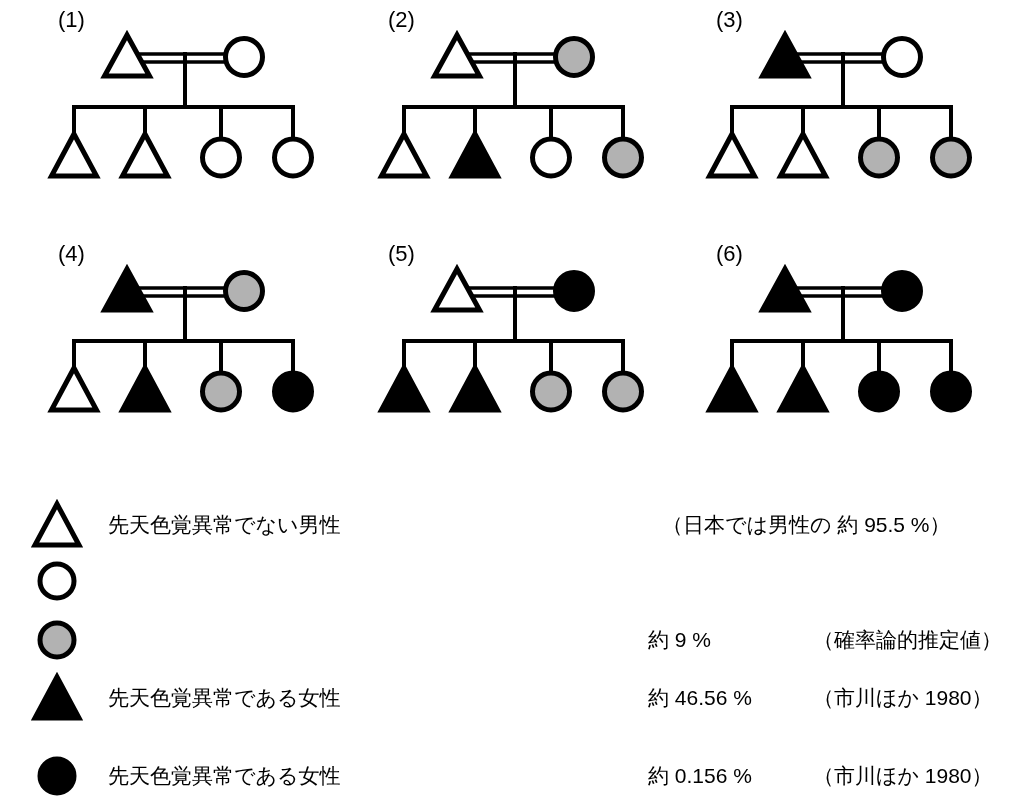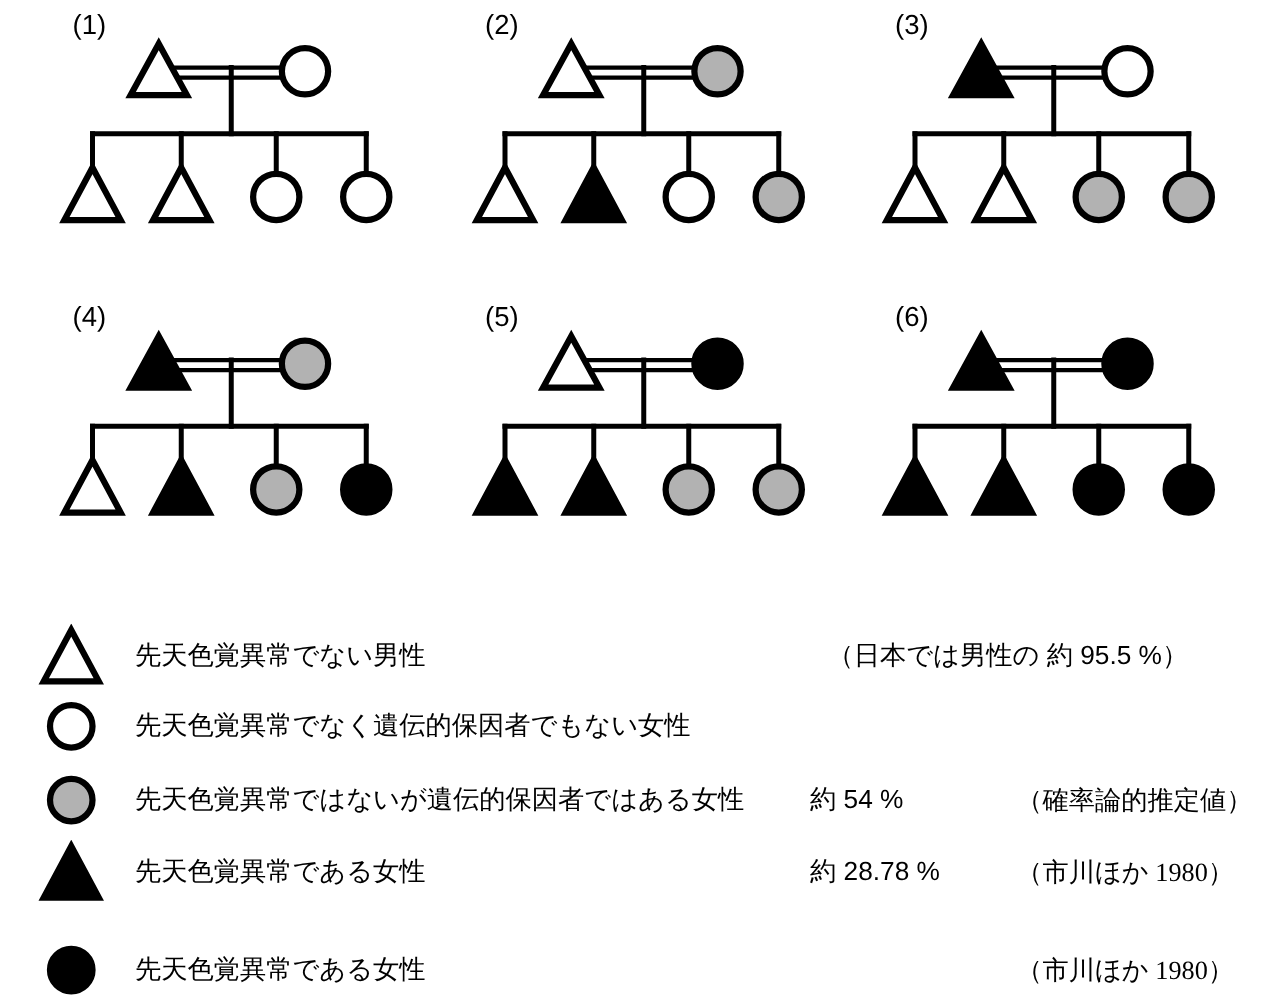--- a/index.html
+++ b/index.html
@@ -21,21 +21,21 @@
     position: absolute; left: 29px; top: 0; width: 56px; height: 52px;
     display: flex; align-items: center; justify-content: center;
   }
   .legend-row .txt {
     position: absolute; top: 0; height: 52px; line-height: 52px;
     font-size: 21px; white-space: nowrap; color: #000;
   }
   .legend-row .desc { left: 108px; }
   .legend-row .pct  { left: 648px; }
   .legend-row .note-near { left: 662px; }
-  .legend-row .note-far  { left: 813px; font-family: Liberation Serif, serif; }
+  .legend-row .note-far  { left: 813px; }
 </style>
 </head>
 <body>
 
 <div class="page">
 
   <div class="pedigrees" id="pedigrees">
       <svg width="330" height="200" viewBox="0 0 330 200" class="pedigree-svg" style="left: 0px; top: 0px;">
         <text x="58" y="27" font-size="22" fill="#000000">(1)</text>
         <line x1="138" y1="54" x2="228" y2="54" stroke="#000000" stroke-width="3.4"></line>
@@ -150,47 +150,46 @@
       <span class="txt desc">先天色覚異常でない男性</span>
       <span class="txt pct"></span>
       <span class="txt note-near">（日本では男性の 約 95.5 %）</span>
     </div>
     <div class="legend-row" style="top:555px">
       <span class="sym">
           <svg width="56" height="52" viewBox="0 0 56 52">
             <circle cx="28" cy="26" r="17" fill="#ffffff" stroke="#000000" stroke-width="5"></circle>
           </svg>
         </span>
-      <span class="txt desc">先天色覚異常でなく遺伝的保因者でもない女性</span>
       <span class="txt pct"></span>
     </div>
     <div class="legend-row" style="top:614px">
       <span class="sym">
           <svg width="56" height="52" viewBox="0 0 56 52">
             <circle cx="28" cy="26" r="17" fill="#b2b2b2" stroke="#000000" stroke-width="5"></circle>
           </svg>
         </span>
-      <span class="txt desc">先天色覚異常ではないが遺伝的保因者ではある女性</span>
-      <span class="txt pct">約 54 %</span>
+      <span class="txt pct">約 9 %</span>
       <span class="txt note-far">（確率論的推定値）</span>
     </div>
     <div class="legend-row" style="top:672px">
       <span class="sym">
           <svg width="56" height="52" viewBox="0 0 56 52">
             <polygon points="28,5 6,46 50,46" fill="#000000" stroke="#000000" stroke-width="5"></polygon>
           </svg>
         </span>
       <span class="txt desc">先天色覚異常である女性</span>
-      <span class="txt pct">約 28.78 %</span>
+      <span class="txt pct">約 46.56 %</span>
       <span class="txt note-far">（市川ほか 1980）</span>
     </div>
     <div class="legend-row" style="top:750px">
       <span class="sym">
           <svg width="56" height="52" viewBox="0 0 56 52">
             <circle cx="28" cy="26" r="17" fill="#000000" stroke="#000000" stroke-width="5"></circle>
           </svg>
         </span>
       <span class="txt desc">先天色覚異常である女性</span>
+      <span class="txt pct">約 0.156 %</span>
       <span class="txt note-far">（市川ほか 1980）</span>
     </div>
   </div>
 
 </div>
 
 </body></html>

